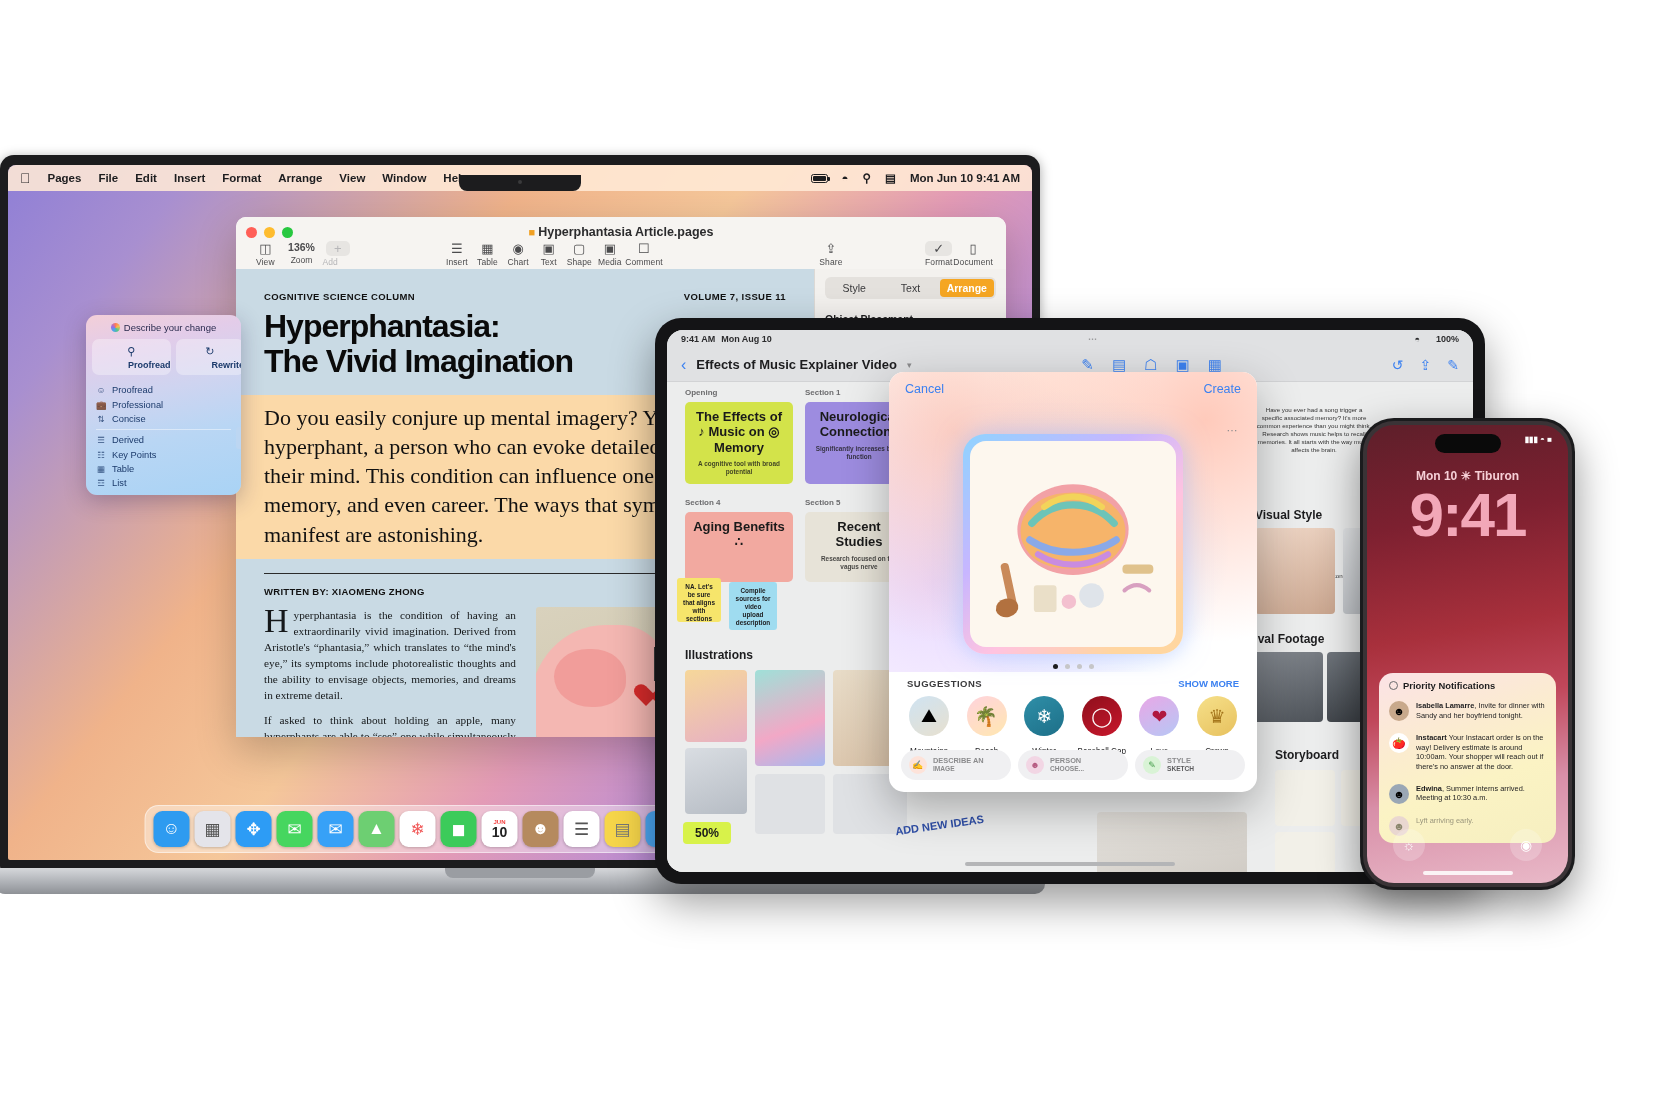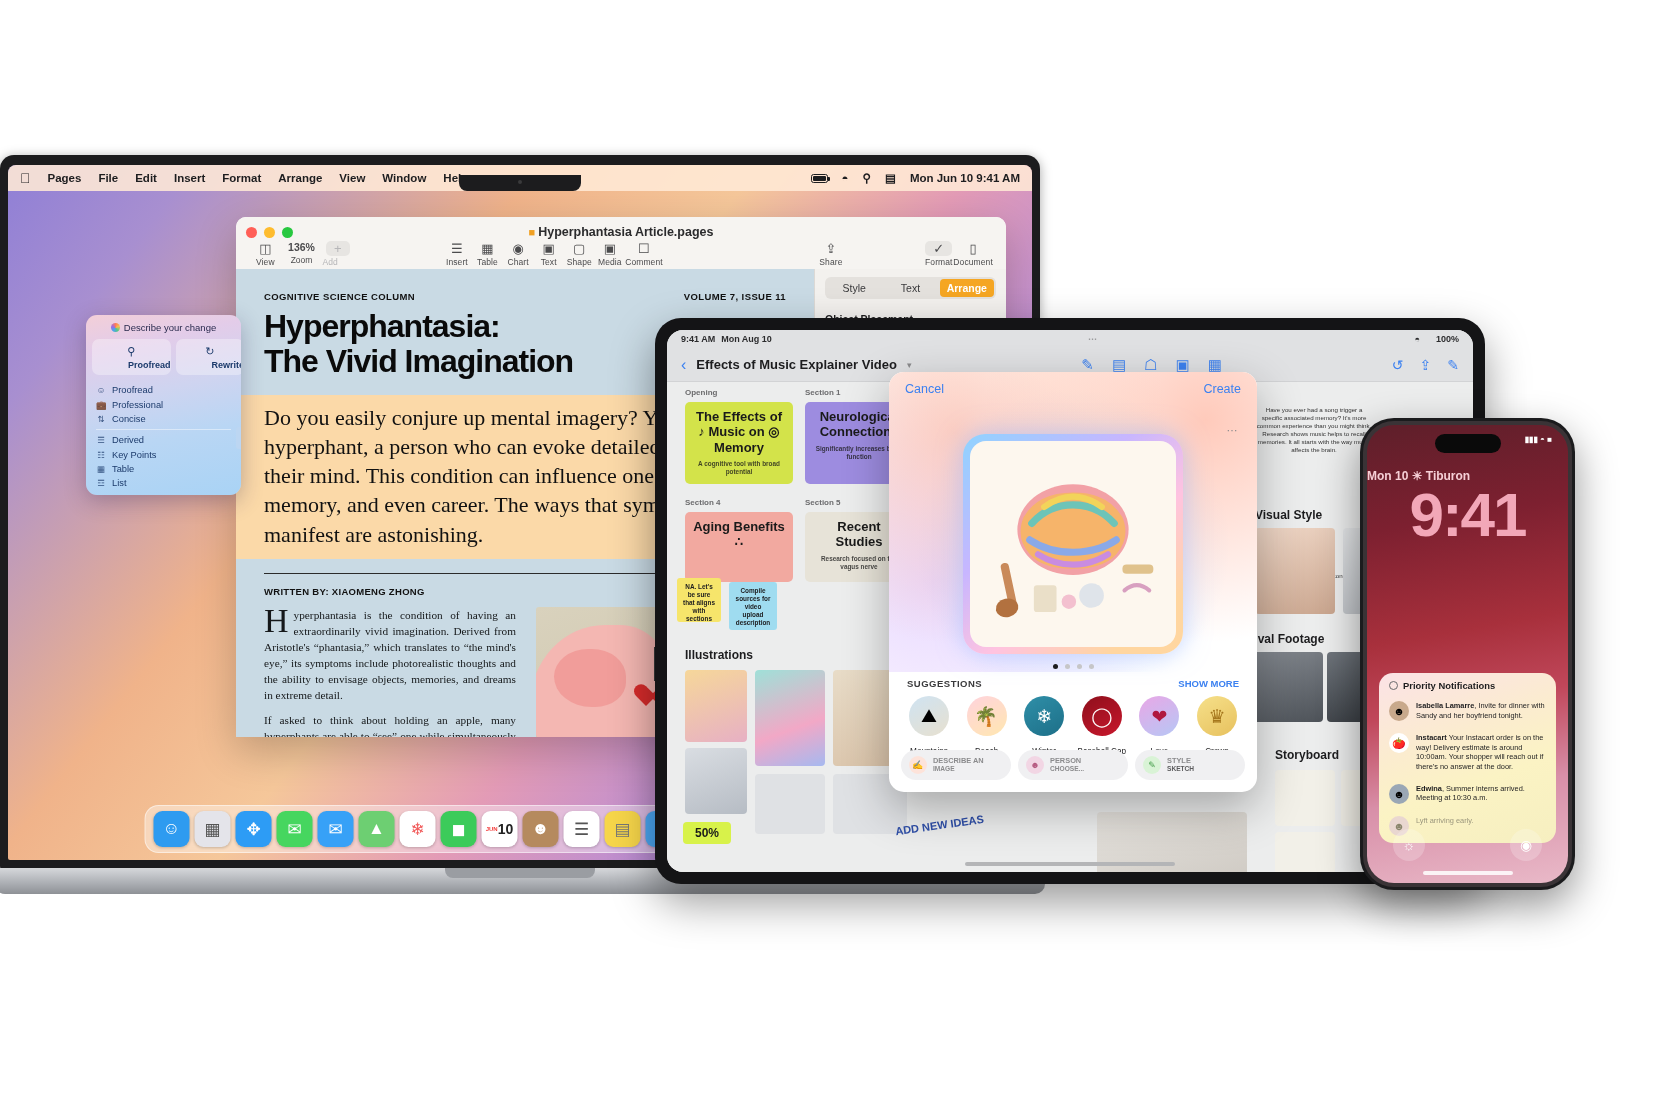--- a/index.html
+++ b/index.html
@@ -237,21 +237,21 @@
   
   .iphone { position:absolute; left:1360px; top:418px; width:215px; height:472px; z-index:70; }
   .ip-bezel { position:absolute; inset:0; background:#1b1b1d; border-radius:34px; box-shadow:0 16px 40px rgba(0,0,0,.42); }
   .ip-frame { position:absolute; inset:3px; border-radius:31px; background:#3a3336; }
   .iph-screen {
     position:absolute; left:7px; top:7px; right:7px; bottom:7px; border-radius:27px; overflow:hidden;
     background: linear-gradient(170deg,#5e1f2a 0%, #7d2030 22%, #a8303c 45%, #c0475a 60%, #d88fa8 78%, #e9b9c8 100%);
   }
   .iph-island { position:absolute; left:50%; transform:translateX(-50%); top:9px; width:66px;height:19px;background:#0a0a0a;border-radius:12px; z-index:5;}
   .iph-statusbar { position:absolute; left:0;right:0;top:10px; display:flex; justify-content:space-between; padding:0 16px; font-size:8px; font-weight:700; color:#fff; z-index:4;}
-  .iph-date { position:absolute; left:0;right:0; top:44px; font-size:12px; font-weight:600; color:#f6cfd6; }
+  .iph-date { position:absolute; left:0;right:0; top:44px; text-align:center; font-size:12px; font-weight:600; color:#f6cfd6; }
   .iph-time { position:absolute; left:0;right:0; top:54px; text-align:center; font-size:62px; font-weight:600; color:#f2a7b8; letter-spacing:-2px; line-height:1.15;}
   .iph-notifs { position:absolute; left:12px; right:12px; top:248px; border-radius:14px; overflow:hidden;
     background: linear-gradient(160deg,#fbe2e6 0%, #fbeccf 38%, #fbf3c4 62%, #f6efc0 100%);
   }
   .nt-hdr { display:flex; align-items:center; gap:5px; padding:7px 10px 5px; font-size:9.4px; font-weight:600; color:#1d1d1f;}
   .nt-ring { width:9px;height:9px;border-radius:50%; border:1.6px solid #6a6a6c;}
   .nt-row { display:flex; gap:7px; padding:5px 10px 7px; align-items:flex-start; }
   .nt-ic { width:20px;height:20px;border-radius:50%; flex:none; display:flex;align-items:center;justify-content:center; font-size:11px; overflow:hidden; position:relative;}
   .nt-tx { font-size:7.4px; line-height:1.3; color:#1d1d1f; }
   .nt-tx b { font-weight:700; }
@@ -457,21 +457,21 @@
 
       <div class="dock">
         <div class="app" style="background:#2e9bf0">☺</div>
         <div class="app" style="background:#e4e4ea;color:#555">▦</div>
         <div class="app" style="background:#2d9cf5">✥</div>
         <div class="app" style="background:#46d65f">✉</div>
         <div class="app" style="background:#37a1f7">✉</div>
         <div class="app" style="background:#6dcf72">▲</div>
         <div class="app" style="background:#fff;color:#f15b5b">❄</div>
         <div class="app" style="background:#3ccb5a">◼</div>
-        <div class="app" style="background:#fff;color:#f3403f;font-size:13px;font-weight:700;flex-direction:row;line-height:1">
+        <div class="app" style="background:#fff;color:#f3403f;font-size:13px;font-weight:700;flex-direction:column;line-height:1">
           <span style="font-size:6px;">JUN</span>
           <span style="font-size:14px;color:#222;">10</span>
         </div>
         <div class="app" style="background:#b58a5e">☻</div>
         <div class="app" style="background:#fff;color:#555">☰</div>
         <div class="app" style="background:#f7d64a;color:#777">▤</div>
         <div class="app" style="background:#4ba8f5">□</div>
         <div class="app" style="background:#fff;color:#3ba64b">▲</div>
         <div class="app" style="background:#1c1c1e"></div>
         <div class="app" style="background:#fb3a5b">♫</div>

